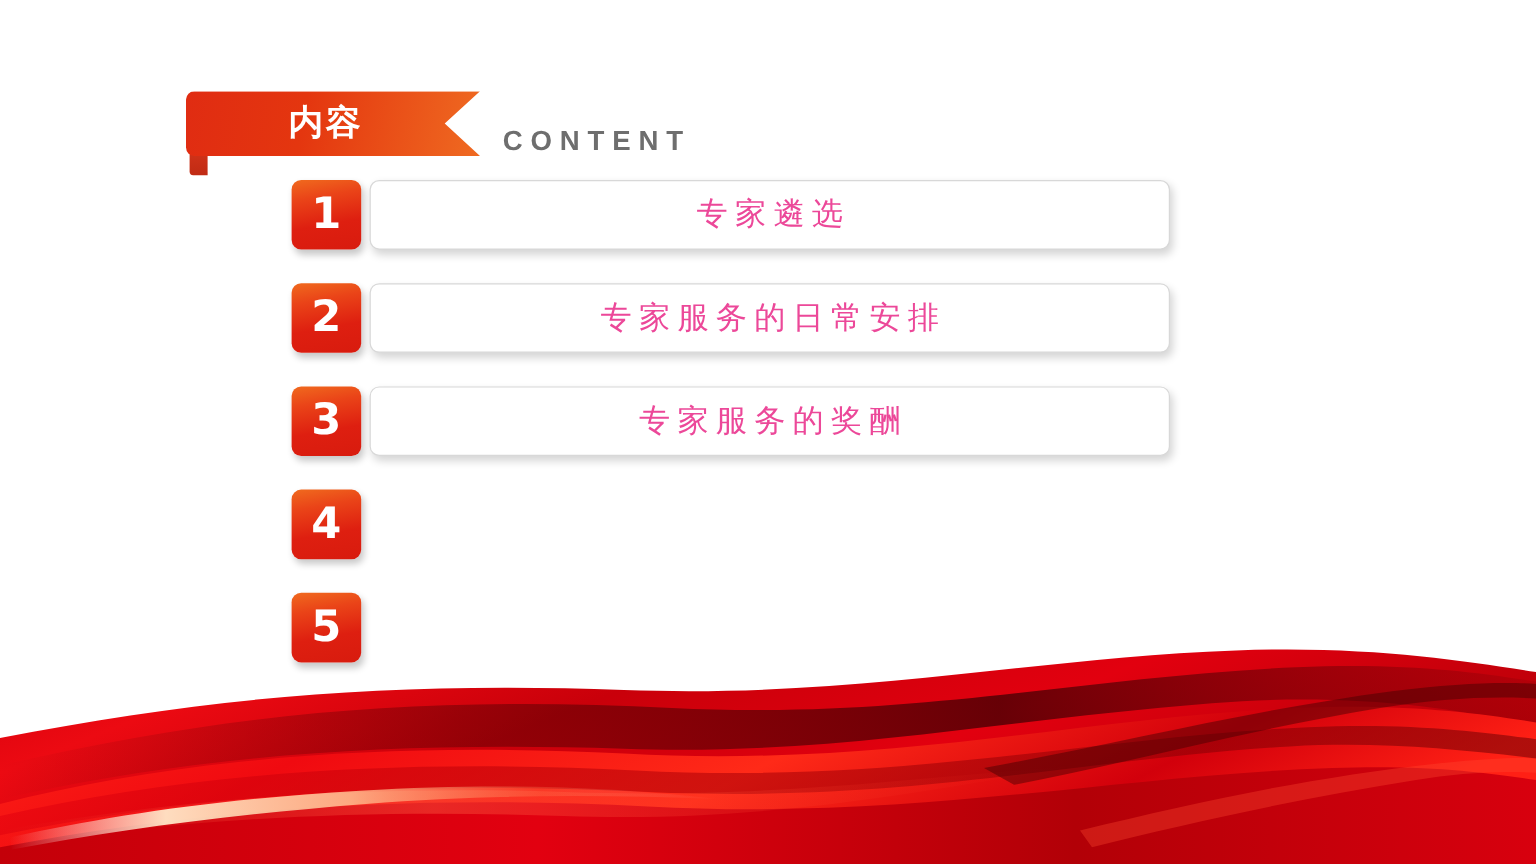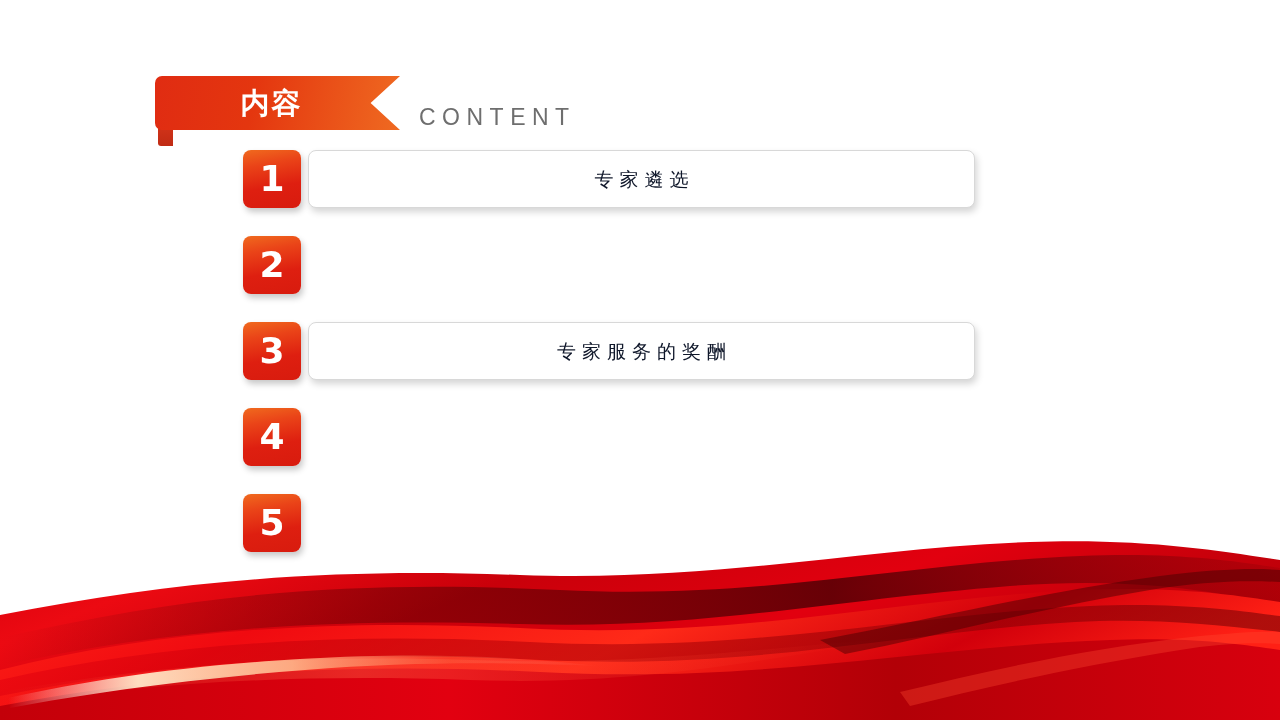--- a/index.html
+++ b/index.html
@@ -60,21 +60,21 @@
     margin-left: 10px;
     line-height: 1;
   }
   .content-en {
     position: absolute;
     left: 419px;
     top: 106px;
     font-size: 23px;
     color: #6e6e6e;
     letter-spacing: 6.5px;
-    font-weight: 400;
+    font-weight: 700;
     line-height: 1;
   }
 
   
   .rows {
     position: absolute;
     left: 0;
     top: 150px;
     width: 1280px;
   }
@@ -112,22 +112,22 @@
     box-sizing: border-box;
     background: #ffffff;
     border: 1px solid #d8d8d8;
     border-radius: 8px;
     box-shadow: 2px 4px 7px rgba(0,0,0,0.17);
     display: flex;
     align-items: center;
     justify-content: center;
   }
   .card-label {
-    color: #0f172a;
-    font-size: 19px;
+    color: #ec4899;
+    font-size: 26px;
     letter-spacing: 6px;
     text-indent: 6px;
     font-family: "DejaVu Serif", "Liberation Serif", serif;
     line-height: 1;
   }
 
   
   .wave {
     position: absolute;
     left: 0;
@@ -157,20 +157,23 @@
         <span class="badge-num">1</span>
       </div>
       <div class="card">
         <span class="card-label">专家遴选</span>
       </div>
     </div>
 
     <div class="row">
       <div class="badge">
         <span class="badge-num">2</span>
+      </div>
+      <div class="card">
+        <span class="card-label">专家服务的日常安排</span>
       </div>
     </div>
 
     <div class="row">
       <div class="badge">
         <span class="badge-num">3</span>
       </div>
       <div class="card">
         <span class="card-label">专家服务的奖酬</span>
       </div>

